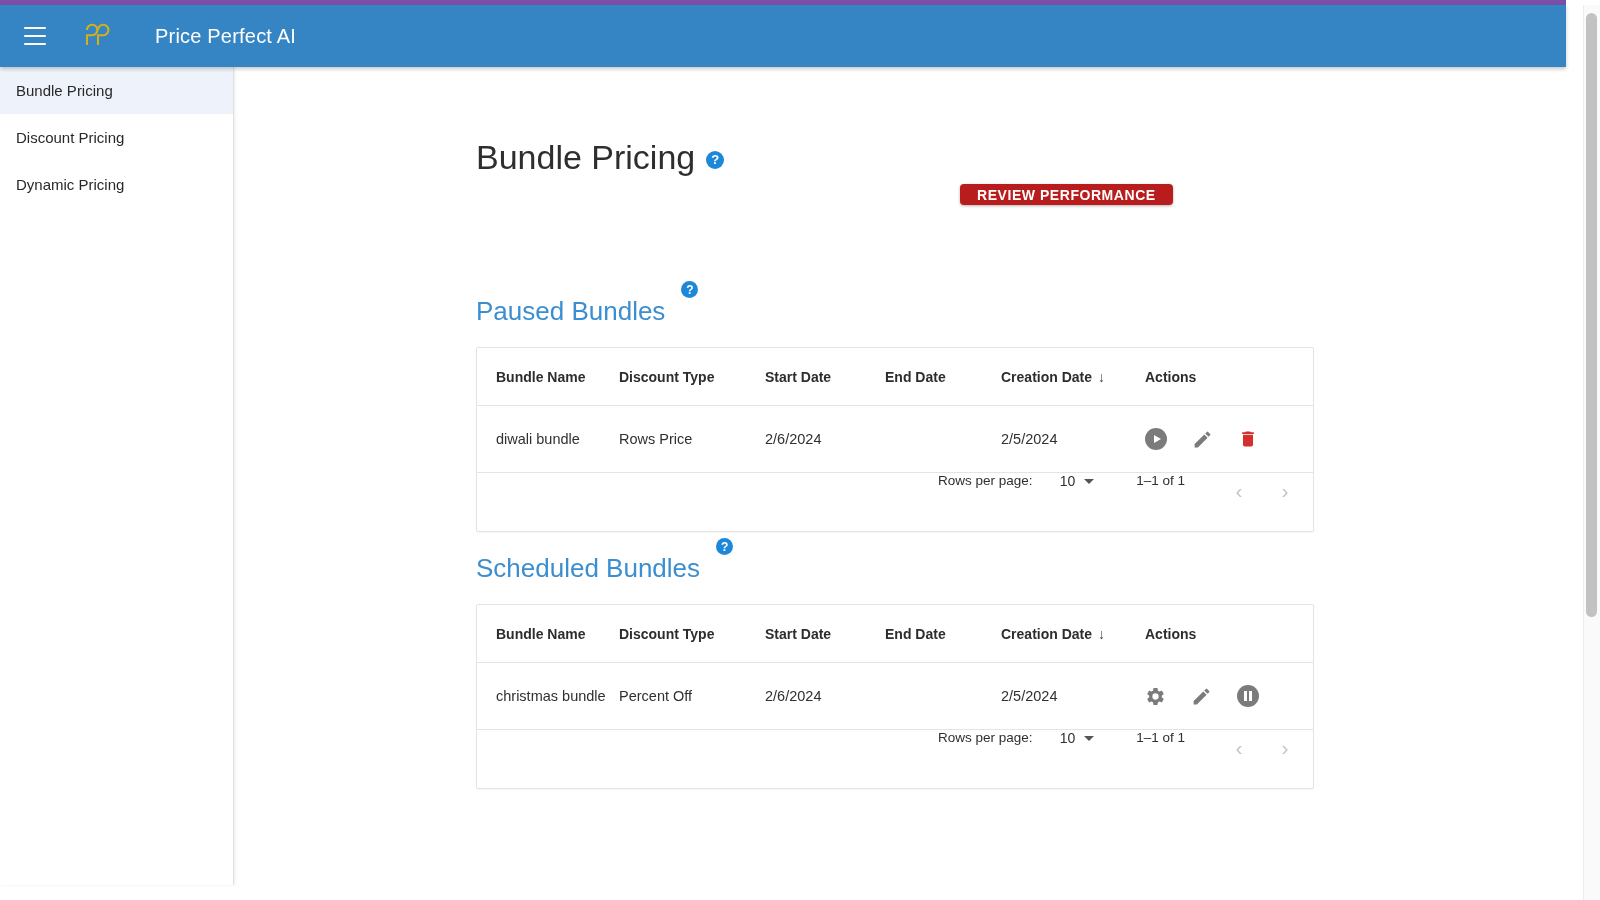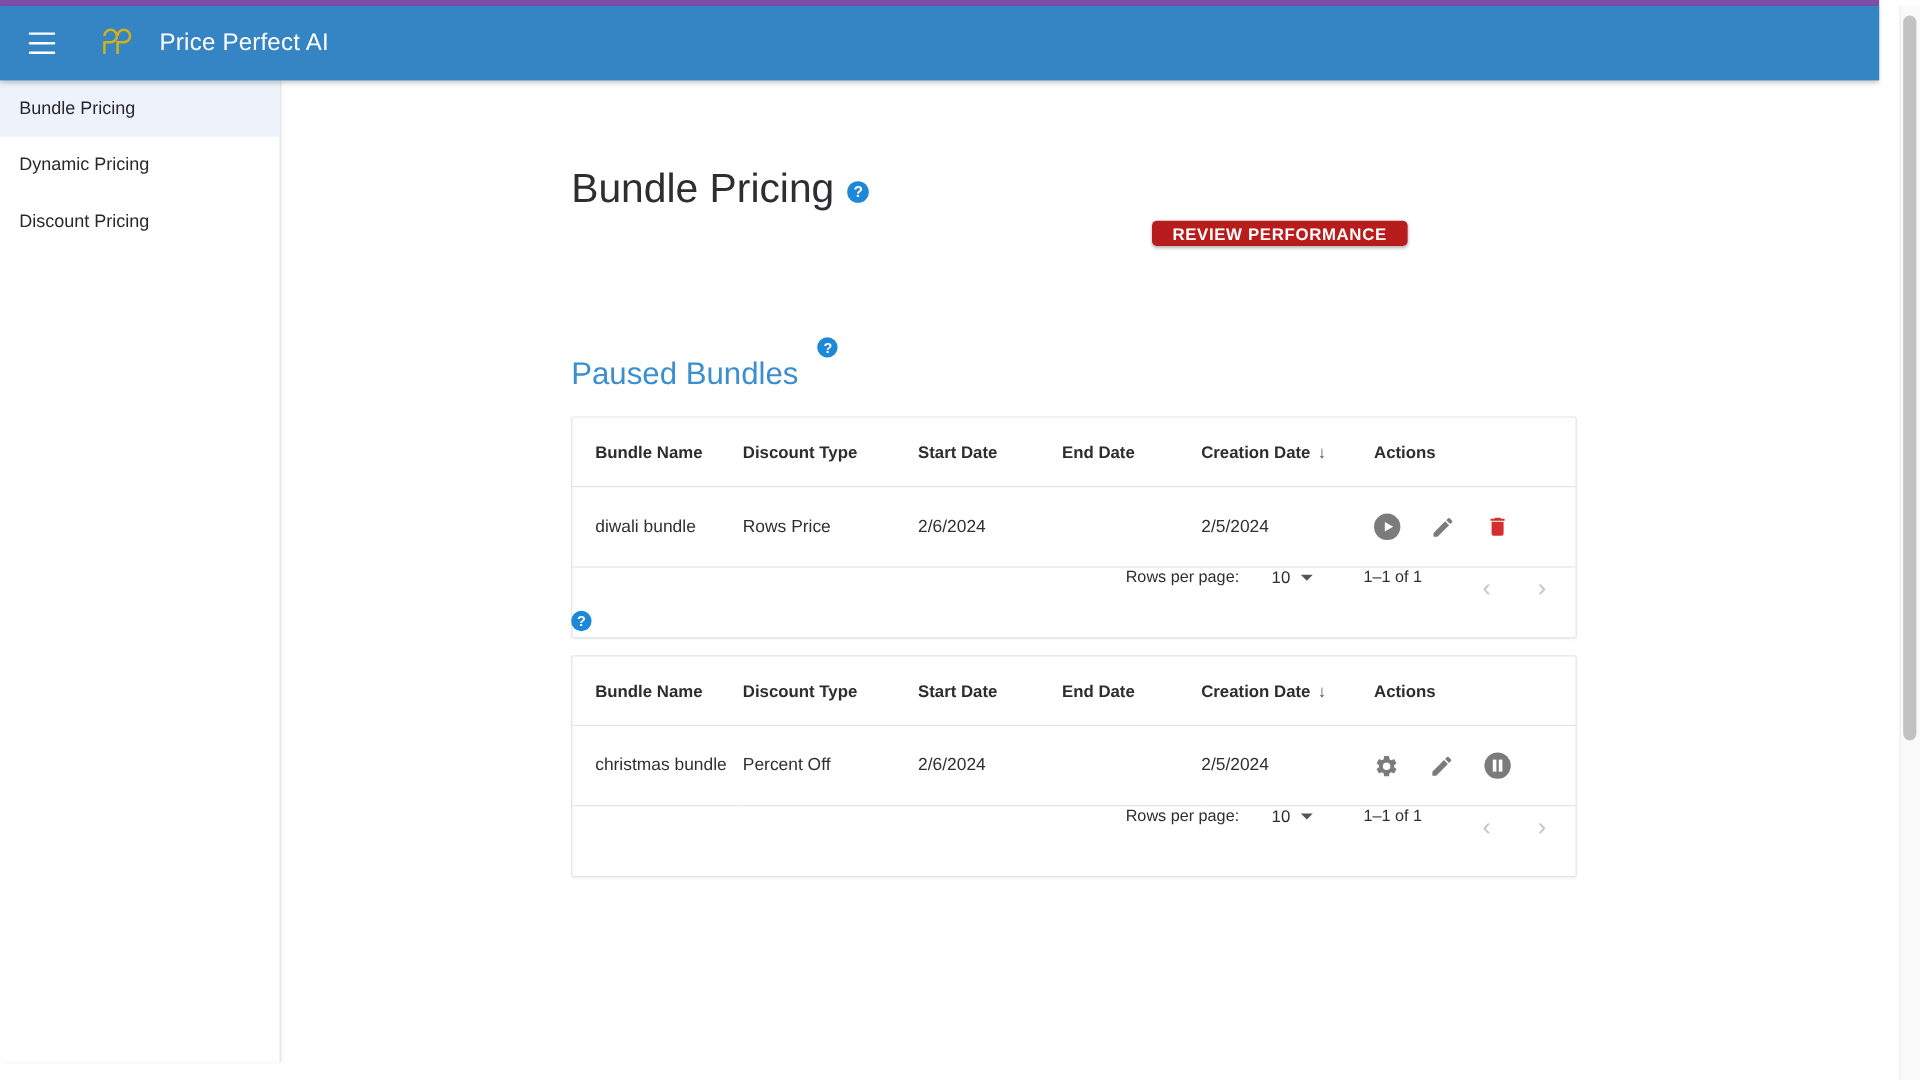--- a/index.html
+++ b/index.html
@@ -32,21 +32,21 @@
   }
   .menu-btn span {
     display:block; width:22px; height:2px; background:#fff; margin:3px 0;
     border-radius:1px;
   }
   .logo-mark {
     margin-left:24px; width:34px; height:34px;
     display:flex; align-items:center; justify-content:center;
   }
   .app-title {
-    margin-left:20px; color:#ffffff; font-size:20px; letter-spacing:0.2px;
+    margin-left:42px; color:#ffffff; font-size:20px; letter-spacing:0.2px;
     font-weight:400;
   }
 
   
   .sidebar {
     position:absolute; top:67px; left:0; width:234px; height:818px;
     background:#ffffff;
     border-right:1px solid #e0e0e0;
     box-shadow: 1px 0 3px rgba(0,0,0,0.08);
     padding-top:0;
@@ -193,24 +193,24 @@
       </svg>
     </div>
     <div class="app-title">Price Perfect AI</div>
   </div>
 
   <div class="sidebar">
     <div class="nav-item active">
       <span>Bundle Pricing</span>
     </div>
     <div class="nav-item">
+      <span>Discount Pricing</span>
+    </div>
+    <div class="nav-item">
       <span>Dynamic Pricing</span>
-    </div>
-    <div class="nav-item">
-      <span>Discount Pricing</span>
     </div>
   </div>
 
   <div class="content">
 
     <div class="page-title-row">
       <div class="page-title">Bundle Pricing</div>
       <div class="help-icon lg">?</div>
     </div>
 
@@ -274,20 +274,21 @@
           </span>
           <span class="range">1–1 of 1</span>
           <span class="chev first">‹</span>
           <span class="chev">›</span>
         </div>
       </div>
     </div>
 
     <div class="section sec-scheduled">
       <div class="sec-head">
+        <div class="sec-title">Scheduled Bundles</div>
         <div class="help-icon sm">?</div>
       </div>
       <div class="card">
         <table>
           <thead>
             <tr>
               <th class="c1">Bundle Name</th>
               <th class="c2">Discount Type</th>
               <th class="c3">Start Date</th>
               <th class="c4">End Date</th>

